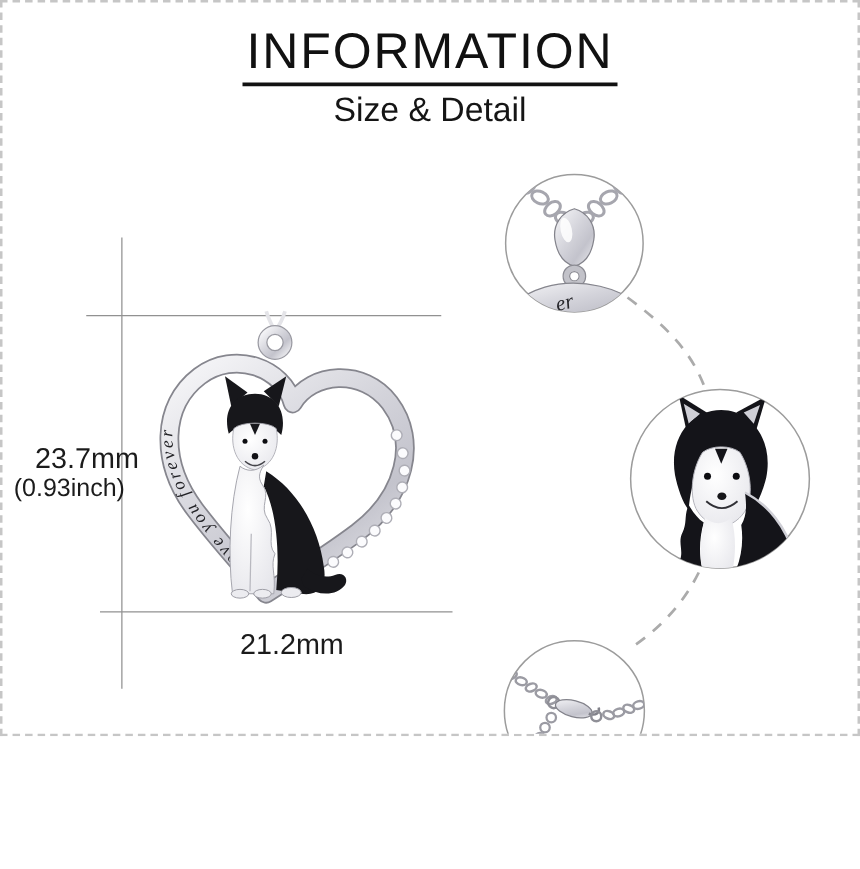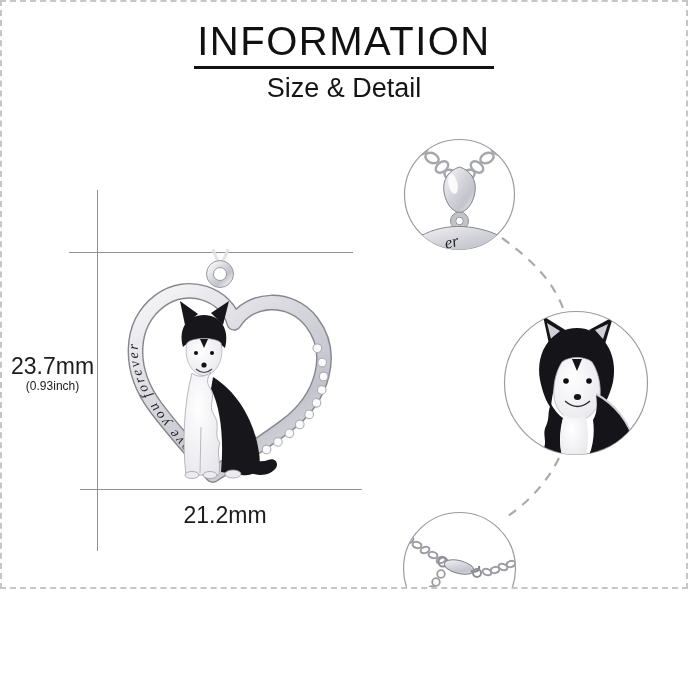--- a/index.html
+++ b/index.html
@@ -19,22 +19,22 @@
   }
   .page-subtitle{
     position:absolute;top:71px;left:0;width:100%;
     text-align:center;font-size:27px;font-weight:400;color:#151515;
   }
   .dim-line{position:absolute;background:#919191;}
   .dim-vline{left:95px;top:188px;width:1px;height:361px;}
   .dim-hline-top{left:67px;top:250px;width:284px;height:1px;}
   .dim-hline-bottom{left:78px;top:487px;width:282px;height:1px;}
   .dim-label{position:absolute;color:#1b1b1b;line-height:1.12;}
-  .dim-label .val{font-size:23px;}
-  .dim-label .inch{font-size:12px;text-align:center;}
+  .dim-label .val{font-size:23px;margin-left:17px;}
+  .dim-label .inch{font-size:20px;}
   .height-label{left:9px;top:352px;text-align:left;}
   .width-label{left:140px;top:501px;width:166px;text-align:center;}
   .pendant-svg{position:absolute;left:95px;top:243px;}
   .detail-top{position:absolute;left:400px;top:135px;}
   .detail-middle{position:absolute;left:499px;top:306px;}
   .detail-bottom{position:absolute;left:399px;top:508px;}
   .connector-overlay{position:absolute;left:0;top:0;pointer-events:none;}
   .engraving-text{font-family:"Liberation Serif",serif;font-style:italic;}
 </style>
 </head>

